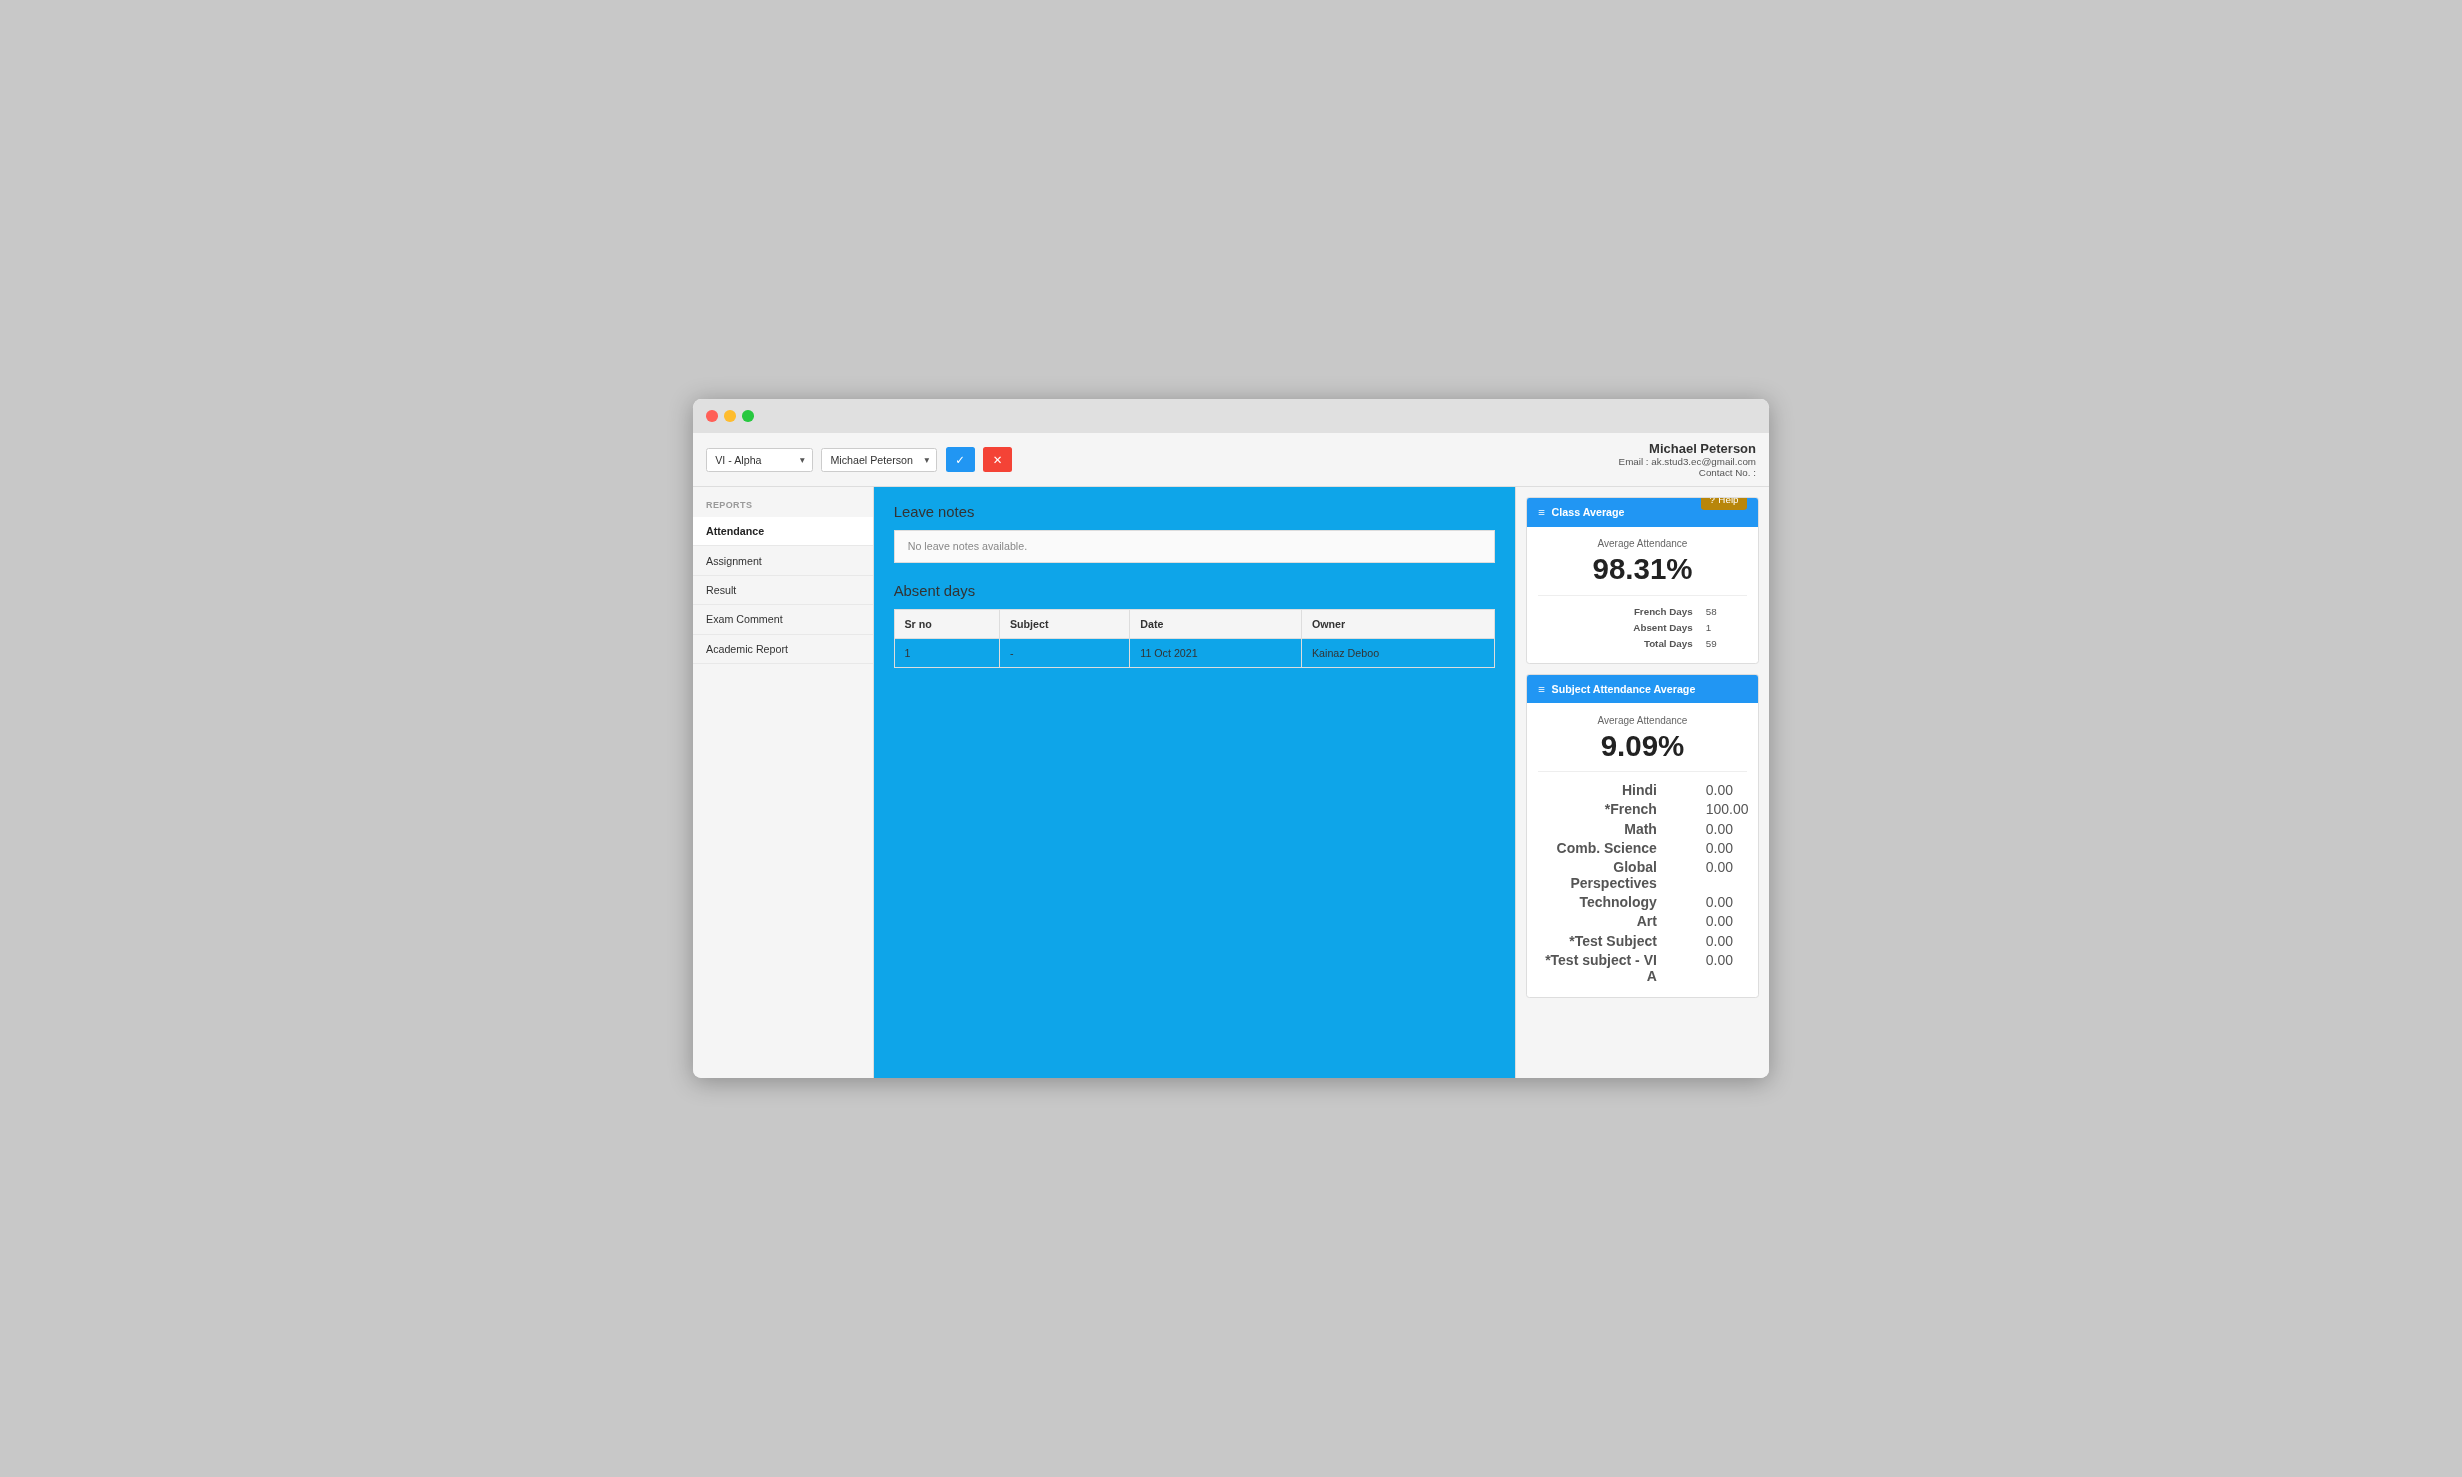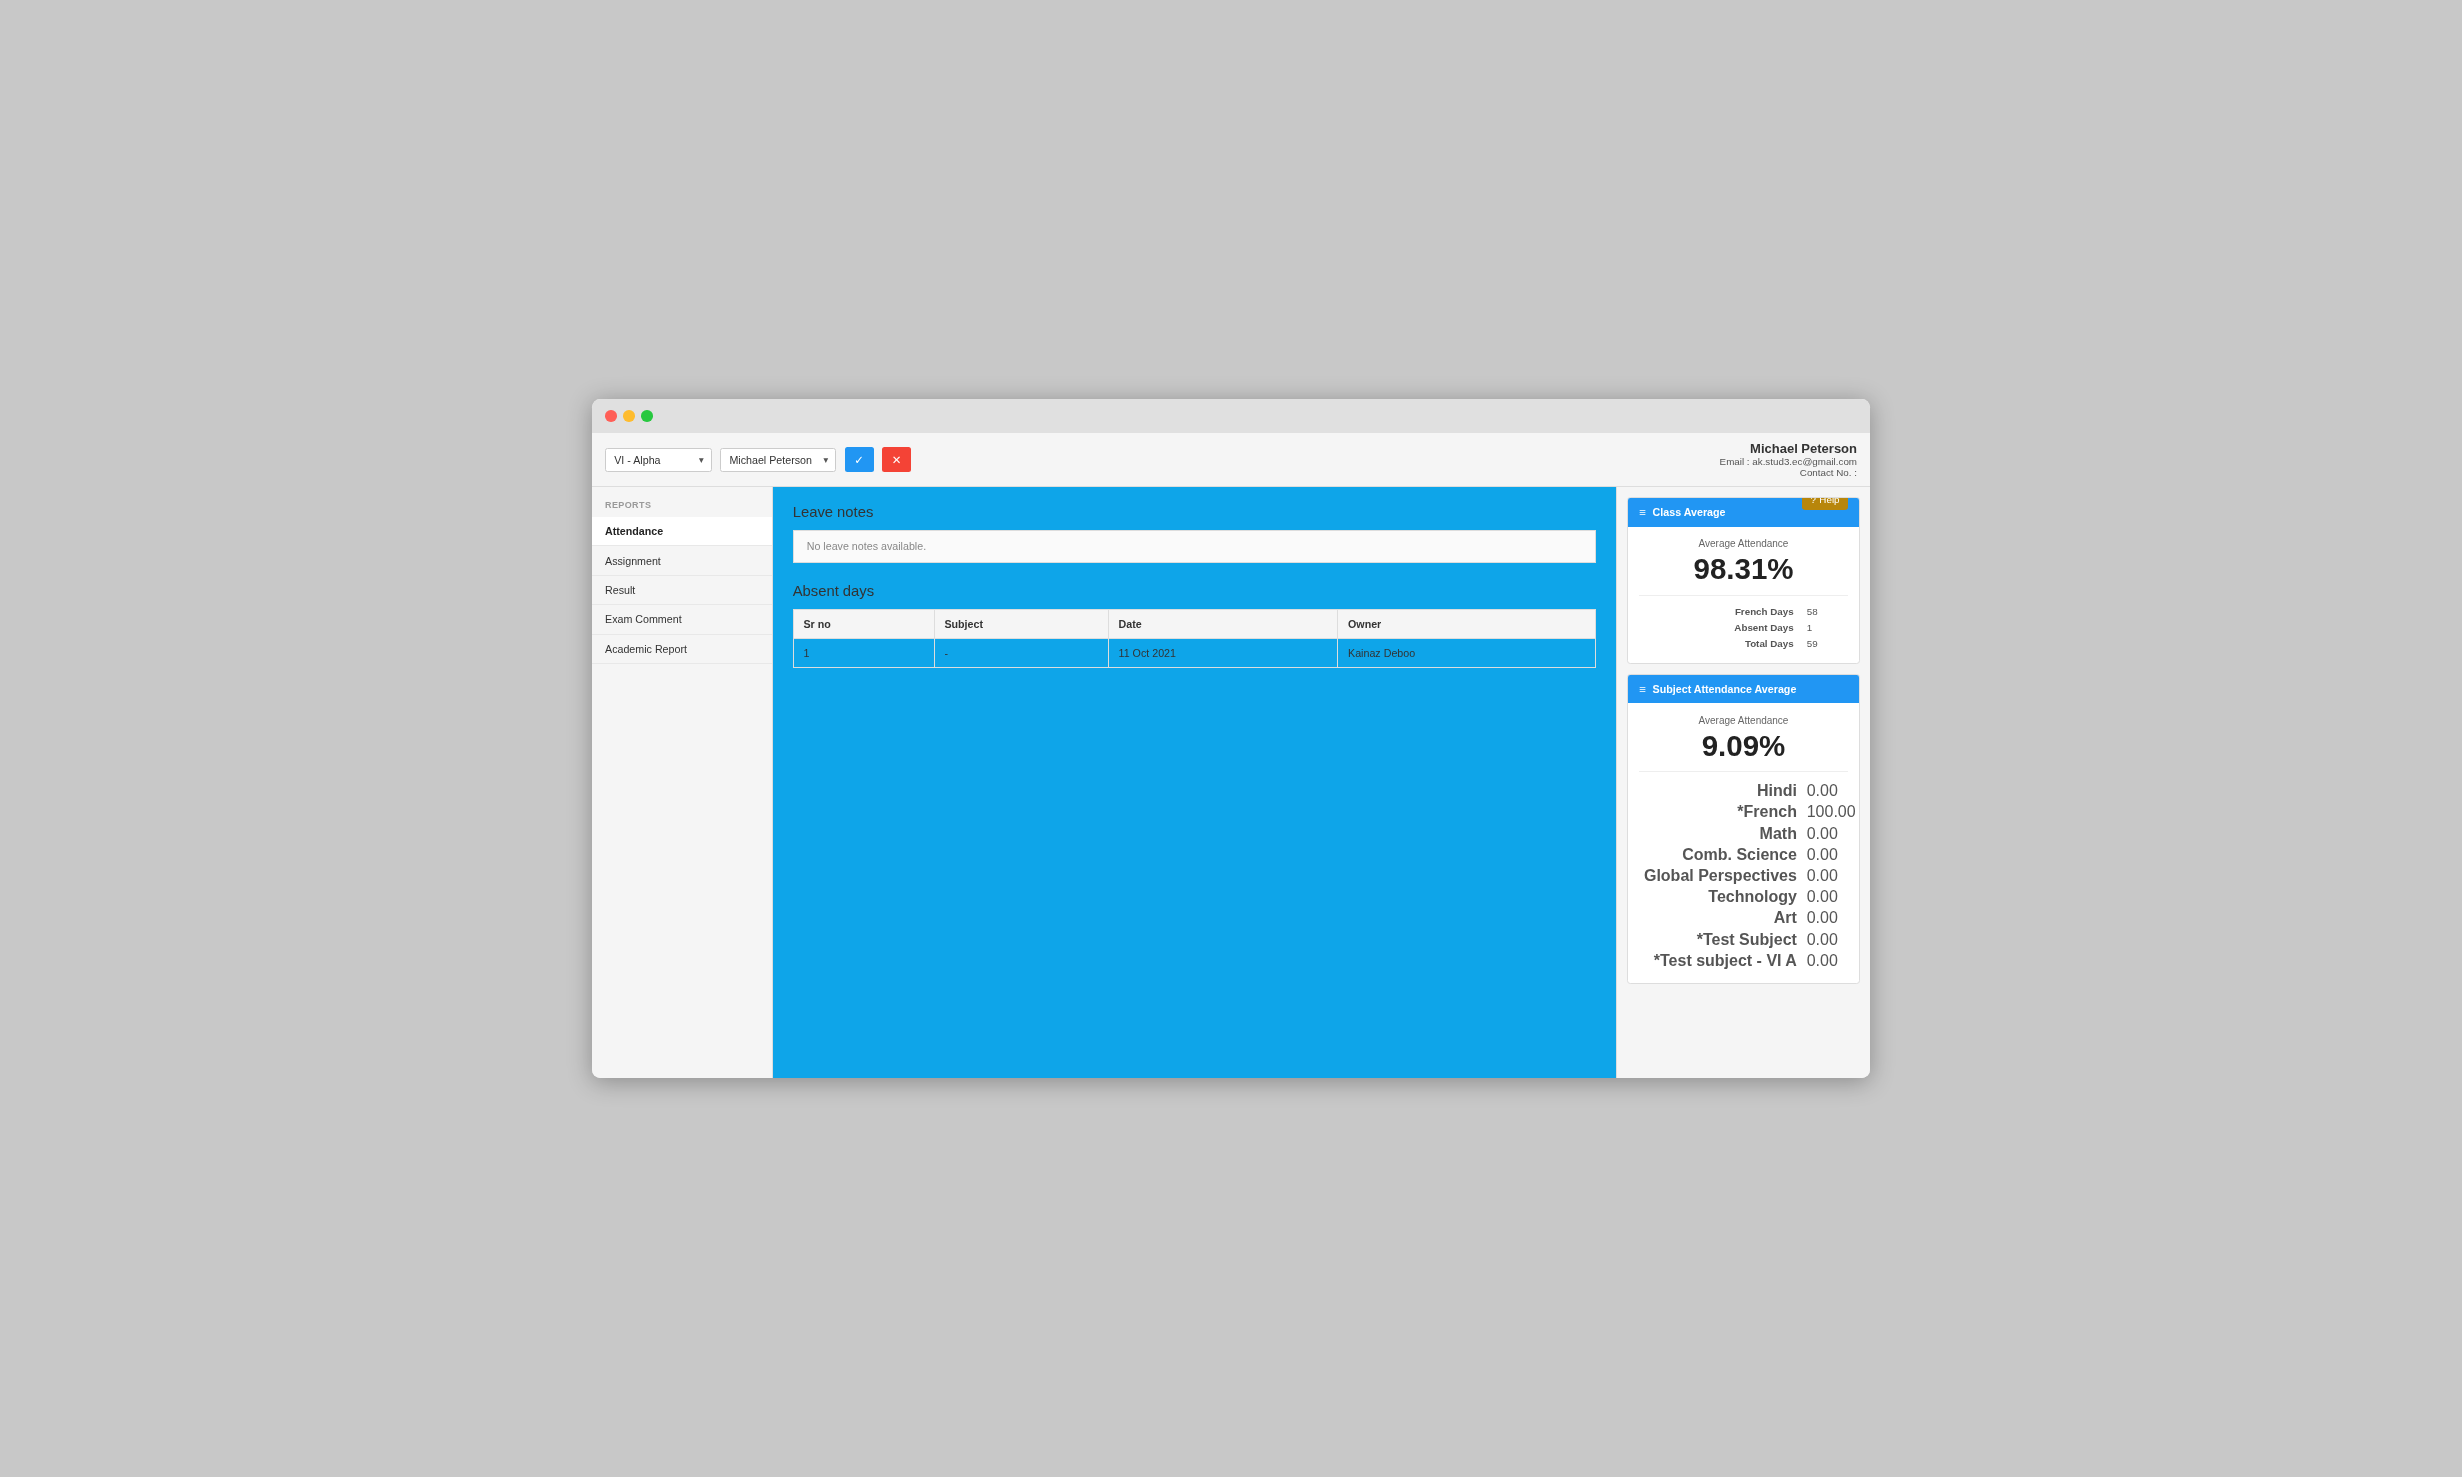--- a/index.html
+++ b/index.html
@@ -10,21 +10,21 @@
       display: flex;
       justify-content: center;
       align-items: center;
       min-height: 100vh;
       padding: 16.4px;
     }
     .window {
       background: #f0f0f0;
       border-radius: 8.2px;
       box-shadow: 0 3.3px 24.6px rgba(0,0,0,0.3);
-      width: 1278px;
+      width: 1076px;
       min-height: 673px;
       overflow: hidden;
     }
     .titlebar {
       background: #e0e0e0;
       padding: 11.5px 13px;
       display: flex;
       align-items: center;
       gap: 6.6px;
       border-radius: 8.2px 8.2px 0 0;
@@ -292,21 +292,22 @@
       font-size: 9.8px;
       color: #555;
       width: 41px;
       text-align: left;
     }
 
     .subject-row {
       display: flex;
       justify-content: space-between;
       padding: 1.6px 0;
-      font-size: 16px;
+      font-size: 14px;
+      gap: 39px;
     }
     .subject-name {
       font-weight: 600;
       color: #555;
       text-align: right;
       flex: 1;
       padding-right: 9.8px;
     }
     .subject-val {
       color: #555;

